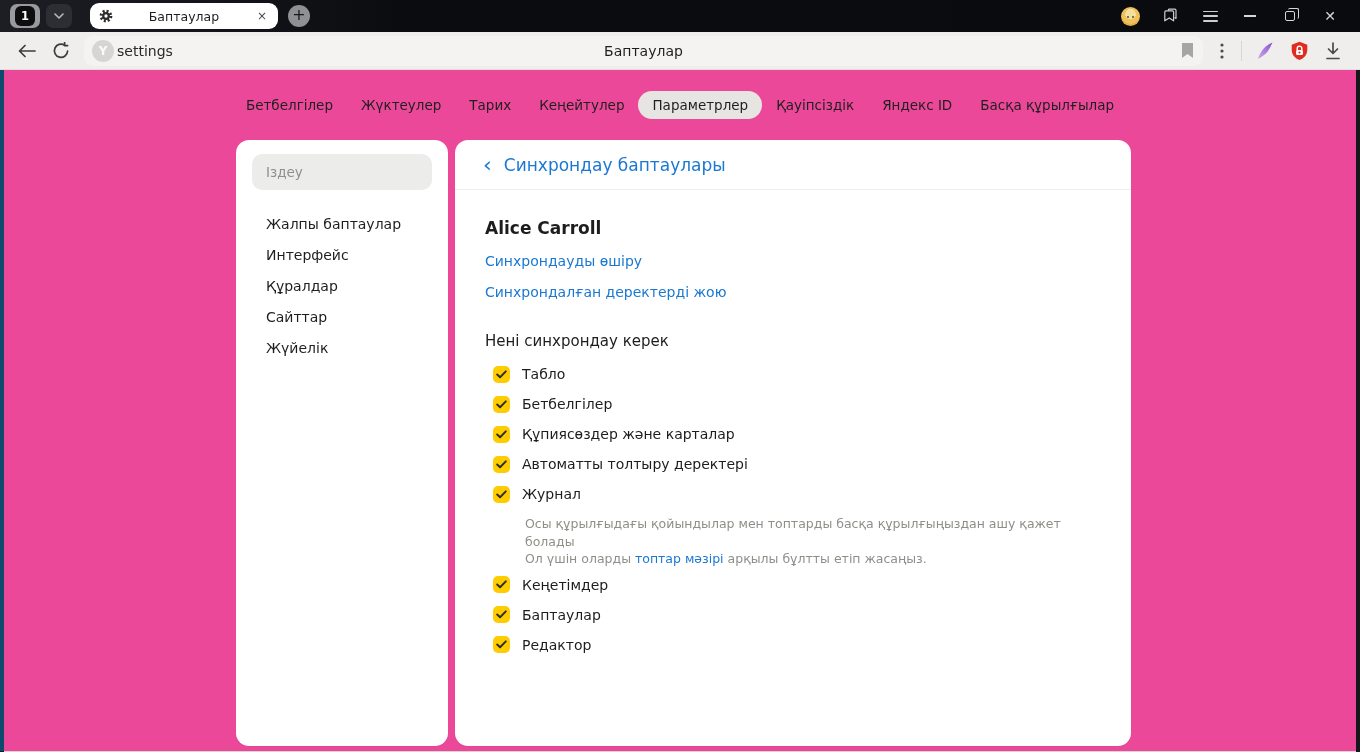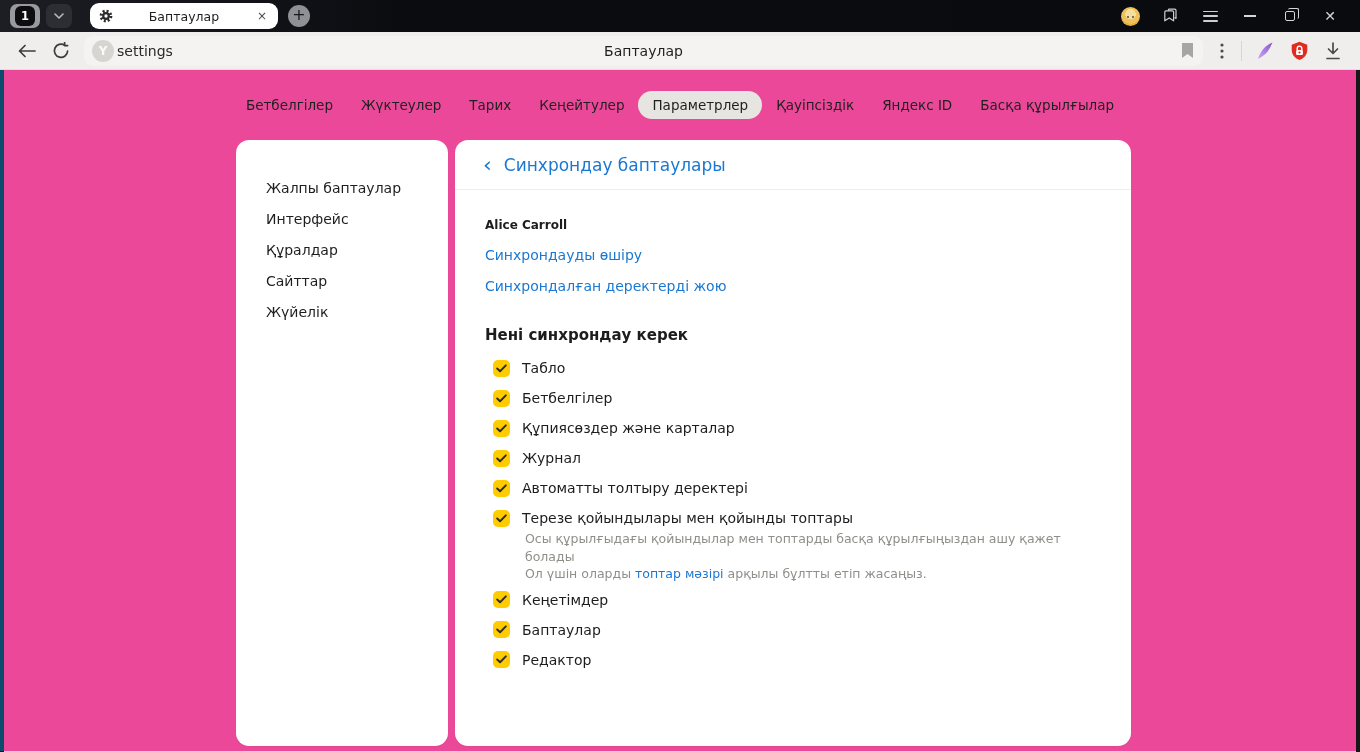--- a/index.html
+++ b/index.html
@@ -94,23 +94,23 @@
   }
   .search-input::placeholder { color:#8f8f8c; }
   .sidebar-list { margin-top:26px; padding-left:14px; }
   .sidebar-item { font-size:14px; color:#1e1e1e; margin-bottom:15px; cursor:pointer; }
 
   .main-header { height:50px; display:flex; align-items:center; padding:0 28px; border-bottom:1px solid #eeedea; }
   .back-chevron { color:#1a78d2; font-size:22px; line-height:1; margin-right:12px; cursor:pointer; font-weight:400; }
   .main-title { color:#1a78d2; font-size:17px; cursor:pointer; }
 
   .main-body { padding:28px 30px; }
-  .account-name { font-size:12px; font-weight:bold; color:#1d1d1d; margin-bottom:15px; }
+  .account-name { font-size:17px; font-weight:bold; color:#1d1d1d; margin-bottom:15px; }
   .sync-link { display:block; font-size:14px; color:#1a78d2; margin-bottom:15px; cursor:pointer; text-decoration:none; width:max-content; }
-  .section-title { margin-top:32px; font-size:15px; font-weight:bold; color:#1d1d1d; margin-bottom:15px; }
+  .section-title { margin-top:32px; font-size:15px; font-weight:normal; color:#1d1d1d; margin-bottom:15px; }
 
   .sync-row { display:flex; align-items:flex-start; margin-bottom:12px;padding-left:8px; }
   .checkbox {
     width:17px; height:17px; border-radius:5px; background:#ffcc00; flex:0 0 17px;
     display:flex; align-items:center; justify-content:center; cursor:pointer; margin-top:0.5px;
   }
   .sync-label { margin-left:12px; font-size:14px; color:#1d1d1d; line-height:18px; cursor:default; }
   .sync-desc { margin:3px 0 8px 40px; font-size:12.5px; color:#8f8f8a; line-height:17.5px; }
   .desc-link { color:#1a78d2; cursor:pointer; }
 </style>
@@ -234,20 +234,21 @@
     <div class="nav-tab">Жүктеулер</div>
     <div class="nav-tab">Тарих</div>
     <div class="nav-tab">Кеңейтулер</div>
     <div class="nav-tab active">Параметрлер</div>
     <div class="nav-tab">Қауіпсіздік</div>
     <div class="nav-tab">Яндекс ID</div>
     <div class="nav-tab">Басқа құрылғылар</div>
   </div>
 
   <div class="card sidebar-card">
+    <input class="search-input" type="text" placeholder="Іздеу" style="">
     <div class="sidebar-list">
       <div class="sidebar-item">Жалпы баптаулар</div>
       <div class="sidebar-item">Интерфейс</div>
       <div class="sidebar-item">Құралдар</div>
       <div class="sidebar-item">Сайттар</div>
       <div class="sidebar-item">Жүйелік</div>
     </div>
   </div>
 
   <div class="card main-card">
@@ -289,40 +290,32 @@
         </div>
         <div class="sync-label">Құпиясөздер және карталар</div>
       </div>
 
       <div class="sync-row">
         <div class="checkbox">
           <svg width="11" height="9" viewBox="0 0 14 11">
               <polyline points="1.5,5.5 5.2,9 12.5,1.5" fill="none" stroke="#2c2c28" stroke-width="2.4" stroke-linecap="round" stroke-linejoin="round"></polyline>
             </svg>
         </div>
+        <div class="sync-label">Автоматты толтыру деректері</div>
+      </div>
+
+      <div class="sync-row">
+        <div class="checkbox">
+          <svg width="11" height="9" viewBox="0 0 14 11">
+              <polyline points="1.5,5.5 5.2,9 12.5,1.5" fill="none" stroke="#2c2c28" stroke-width="2.4" stroke-linecap="round" stroke-linejoin="round"></polyline>
+            </svg>
+        </div>
         <div class="sync-label">Журнал</div>
       </div>
 
-      <div class="sync-row">
-        <div class="checkbox">
-          <svg width="11" height="9" viewBox="0 0 14 11">
-              <polyline points="1.5,5.5 5.2,9 12.5,1.5" fill="none" stroke="#2c2c28" stroke-width="2.4" stroke-linecap="round" stroke-linejoin="round"></polyline>
-            </svg>
-        </div>
-        <div class="sync-label">Автоматты толтыру деректері</div>
-      </div>
-
-      <div class="sync-row" style="margin-bottom:0">
-        <div class="checkbox">
-          <svg width="11" height="9" viewBox="0 0 14 11">
-              <polyline points="1.5,5.5 5.2,9 12.5,1.5" fill="none" stroke="#2c2c28" stroke-width="2.4" stroke-linecap="round" stroke-linejoin="round"></polyline>
-            </svg>
-        </div>
-        <div class="sync-label">Терезе қойындылары мен қойынды топтары</div>
-      </div>
       <div class="sync-desc">
         <span>Осы құрылғыдағы қойындылар мен топтарды басқа құрылғыңыздан ашу қажет болады</span><br>
         <span>Ол үшін оларды </span><span class="desc-link">топтар мәзірі</span><span> арқылы бұлтты етіп жасаңыз.</span>
       </div>
 
       <div class="sync-row">
         <div class="checkbox">
           <svg width="11" height="9" viewBox="0 0 14 11">
               <polyline points="1.5,5.5 5.2,9 12.5,1.5" fill="none" stroke="#2c2c28" stroke-width="2.4" stroke-linecap="round" stroke-linejoin="round"></polyline>
             </svg>

